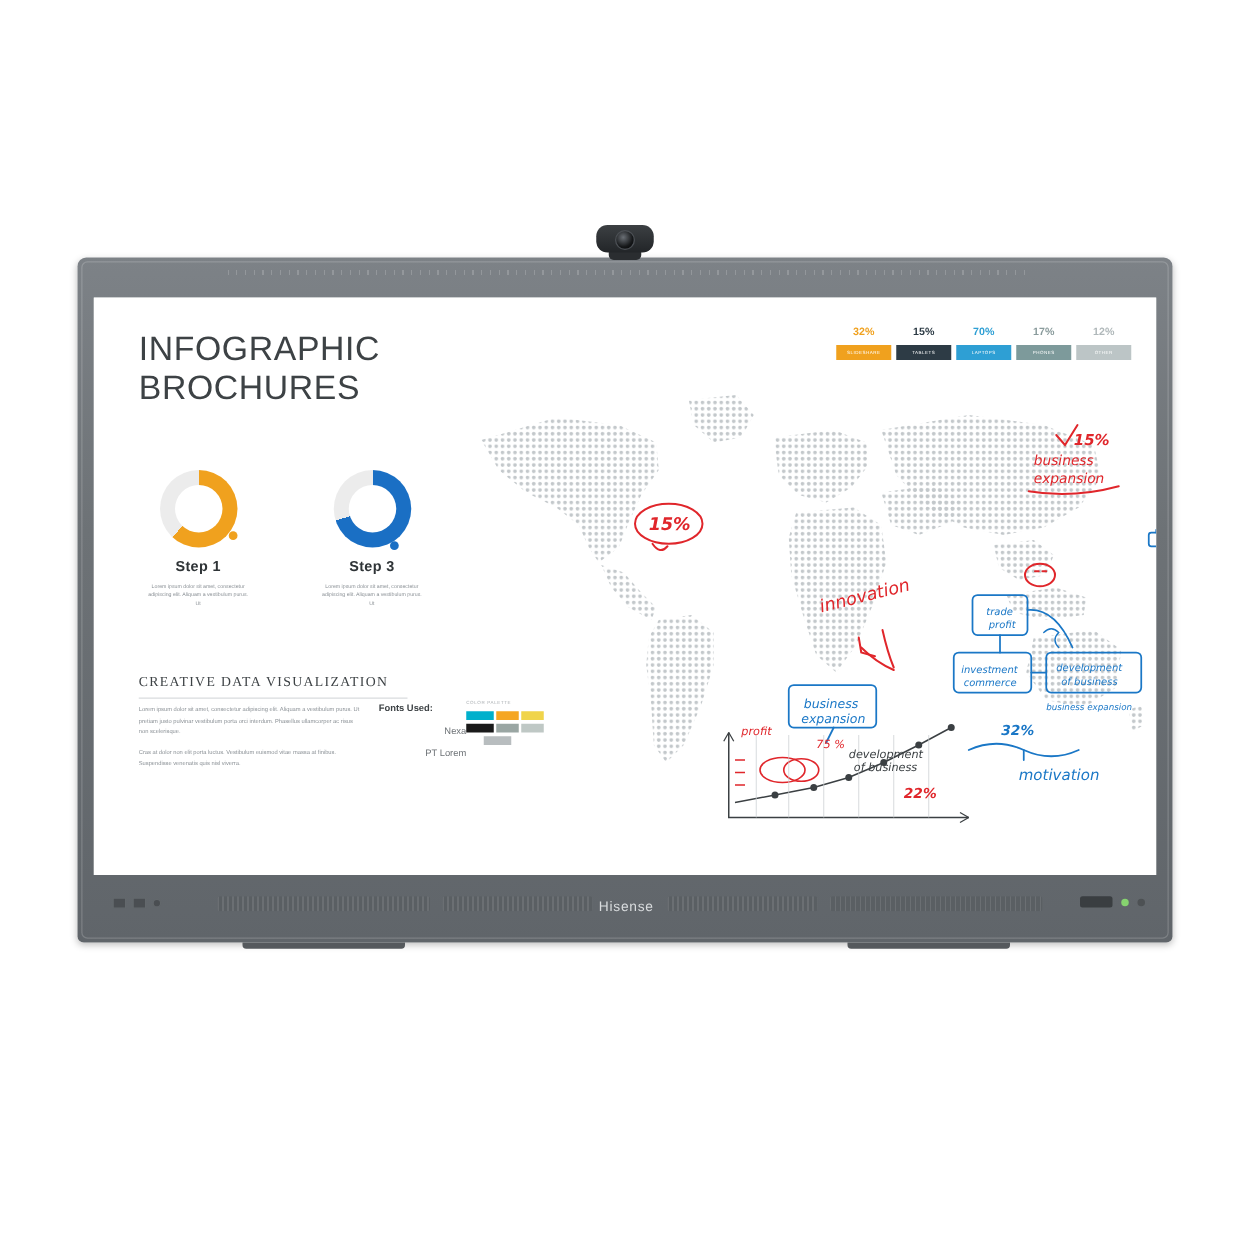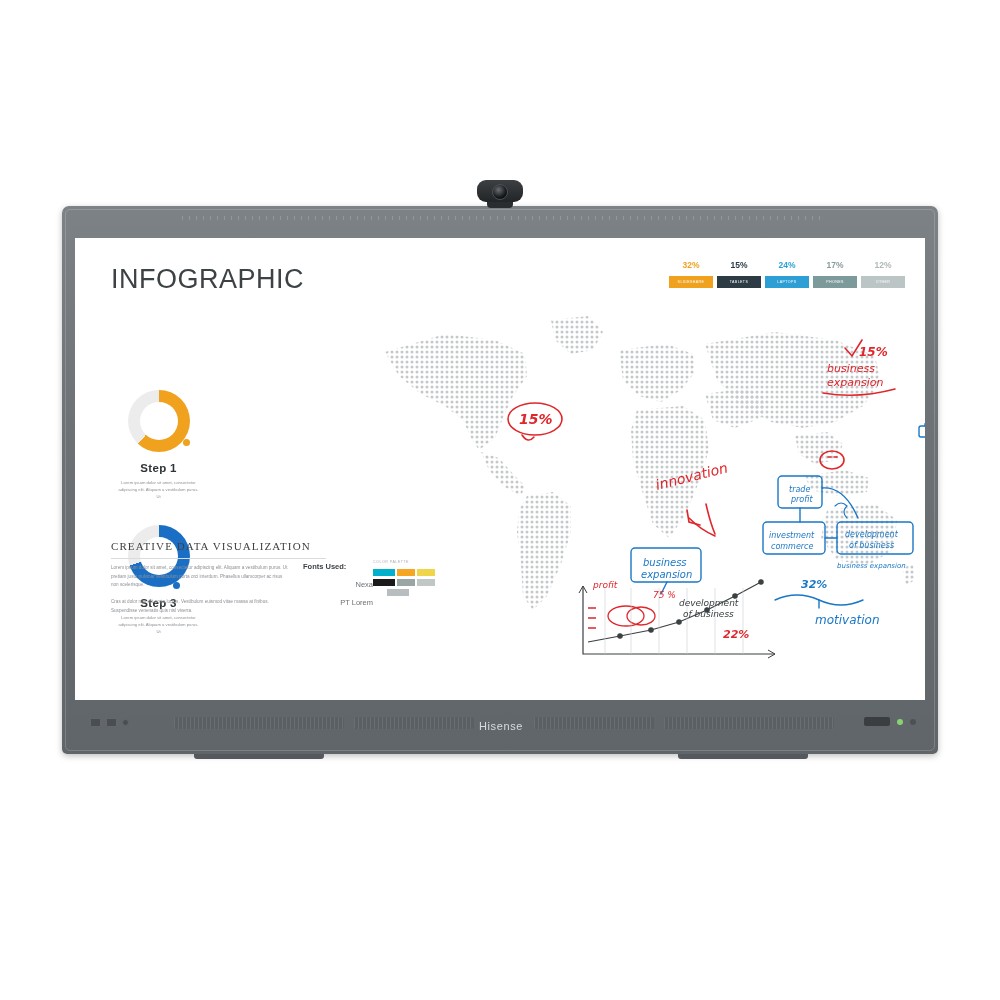--- a/index.html
+++ b/index.html
@@ -172,24 +172,23 @@
     letter-spacing: .5px;
     color: #3d4245;
     font-family: "Liberation Sans", sans-serif;
   }
   .title .l2 { display: block; }
 
   
   .steps {
     position: absolute;
     left: 36px;
-    top: 152px;
+    top: 138px;
     display: flex;
-    gap: 24px;
-    flex-direction: column;
+    gap: 44px;
   }
   .step { width: 95px; text-align: center; position: relative; }
   .donut-wrap { position: relative; width: 62px; height: 62px; margin: 0 auto 10px; }
   .donut {
     width: 62px; height: 62px;
     border-radius: 50%;
     position: relative;
   }
   .donut::after {
     content: "";
@@ -337,33 +336,34 @@
     <div class="cam-body">
       <div class="cam-lens"></div>
     </div>
   </div>
 
   <div id="screen">
     <div class="slide">
 
       <div class="title">
         <span>INFOGRAPHIC</span>
+        <span class="l2">BROCHURES</span>
       </div>
 
       <div class="stats">
         <div class="stat">
           <div class="stat-pct" id="pct0" style="color:#f0a11e">32%</div>
           <div class="stat-chip" style="background:#f0a11e">SLIDESHARE</div>
         </div>
         <div class="stat">
           <div class="stat-pct" style="color:#2d3b45">15%</div>
           <div class="stat-chip" style="background:#2d3b45">TABLETS</div>
         </div>
         <div class="stat">
-          <div class="stat-pct" style="color:#2e9fd4">24%</div>
+          <div class="stat-pct" style="color:#2e9fd4">70%</div>
           <div class="stat-chip" style="background:#2e9fd4">LAPTOPS</div>
         </div>
         <div class="stat">
           <div class="stat-pct" style="color:#8a9b9c">17%</div>
           <div class="stat-chip" style="background:#7d9a9b">PHONES</div>
         </div>
         <div class="stat">
           <div class="stat-pct" style="color:#b0b8ba">12%</div>
           <div class="stat-chip" style="background:#bcc5c6">OTHER</div>
         </div>

